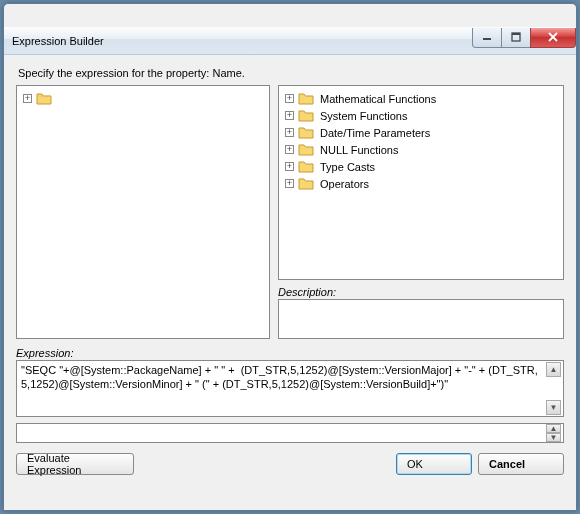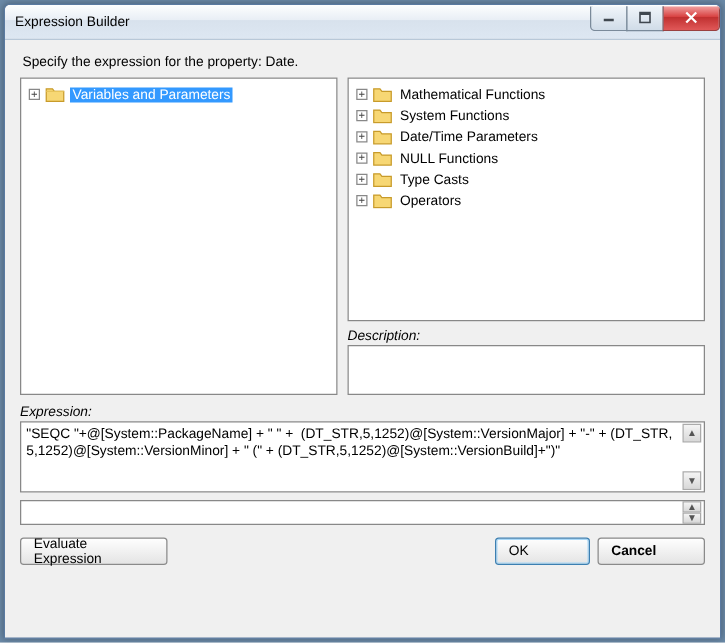--- a/index.html
+++ b/index.html
@@ -1,18 +1,18 @@
 <!DOCTYPE html>
 <html><head>
 <meta charset="utf-8">
 <style>
 * { box-sizing: border-box; font-family: "Segoe UI", Tahoma, sans-serif; font-size: 11px; }
 body { margin: 0; background: #6b8aa8; padding: 3px; }
 .window { width: 574px; height: 508px; background: #f0f0f0; border: 1px solid #5a7aa0; border-radius: 5px 5px 0 0; overflow: hidden; box-shadow: 0 0 6px rgba(0,0,0,0.3); }
-.titlebar { height: 28px; background: linear-gradient(to bottom, #fdfefe 0%, #e8eef5 45%, #d8e2ed 46%, #dde7f2 100%); display: flex; align-items: center; padding: 0 0 0 8px; border-bottom: 1px solid #b8c8d8; }
+.titlebar { height: 28px; background: linear-gradient(to bottom, #fdfefe 0%, #e8eef5 45%, #d8e2ed 46%, #dde7f2 100%); display: flex; align-items: center; padding: 0 0 0 8px; border-bottom: 1px solid #b8c8d8; margin-top: 23px; }
 .titlebar-text { flex: 1; color: #000; }
 .winbtns { display: flex; height: 20px; margin-top: -6px; }
 .winbtn { width: 30px; height: 20px; border: 1px solid #7a8a9a; border-top: none; display: flex; align-items: center; justify-content: center; margin-left: -1px; }
 .winbtn.min, .winbtn.max { background: linear-gradient(to bottom, #f0f5fa, #d0dce8); }
 .winbtn.close { width: 46px; background: linear-gradient(to bottom, #f0a0a0, #d84040 45%, #c03030 46%, #e05858); border-color: #9a4040; border-radius: 0 0 4px 0; }
 .winbtn.min { border-radius: 0 0 0 4px; }
 .winbtn svg { display: block; }
 .content { padding: 8px 12px 10px 12px; }
 .instruct { margin: 4px 0 6px 2px; }
 .panes { display: flex; gap: 8px; }
@@ -64,33 +64,32 @@
       </div>
       <div class="winbtn close">
         <svg width="12" height="10">
             <path d="M2 1 L10 9 M10 1 L2 9" stroke="#fff" stroke-width="1.8"></path>
           </svg>
       </div>
     </div>
   </div>
 
   <div class="content">
-    <div class="instruct">Specify the expression for the property: Date.</div>
+    <div class="instruct">Specify the expression for the property: Name.</div>
 
     <div class="panes">
       <div class="pane left">
         <div class="tree-item">
           <span class="expander">+</span>
           <span class="folder">
             <svg width="16" height="13">
                 <path d="M1 2 h5 l1.5 2 H15 v8 H1 z" fill="#f7d774" stroke="#c89b2a"></path>
                 <path d="M1 4 H15" stroke="#e8c45a"></path>
               </svg>
           </span>
-          <span class="tree-label sel">Variables and Parameters</span>
         </div>
       </div>
 
       <div class="rightcol">
         <div class="pane right">
           <div class="tree-item">
             <span class="expander">+</span>
             <span class="folder">
                 <svg width="16" height="13">
                   <path d="M1 2 h5 l1.5 2 H15 v8 H1 z" fill="#f7d774" stroke="#c89b2a"></path>

